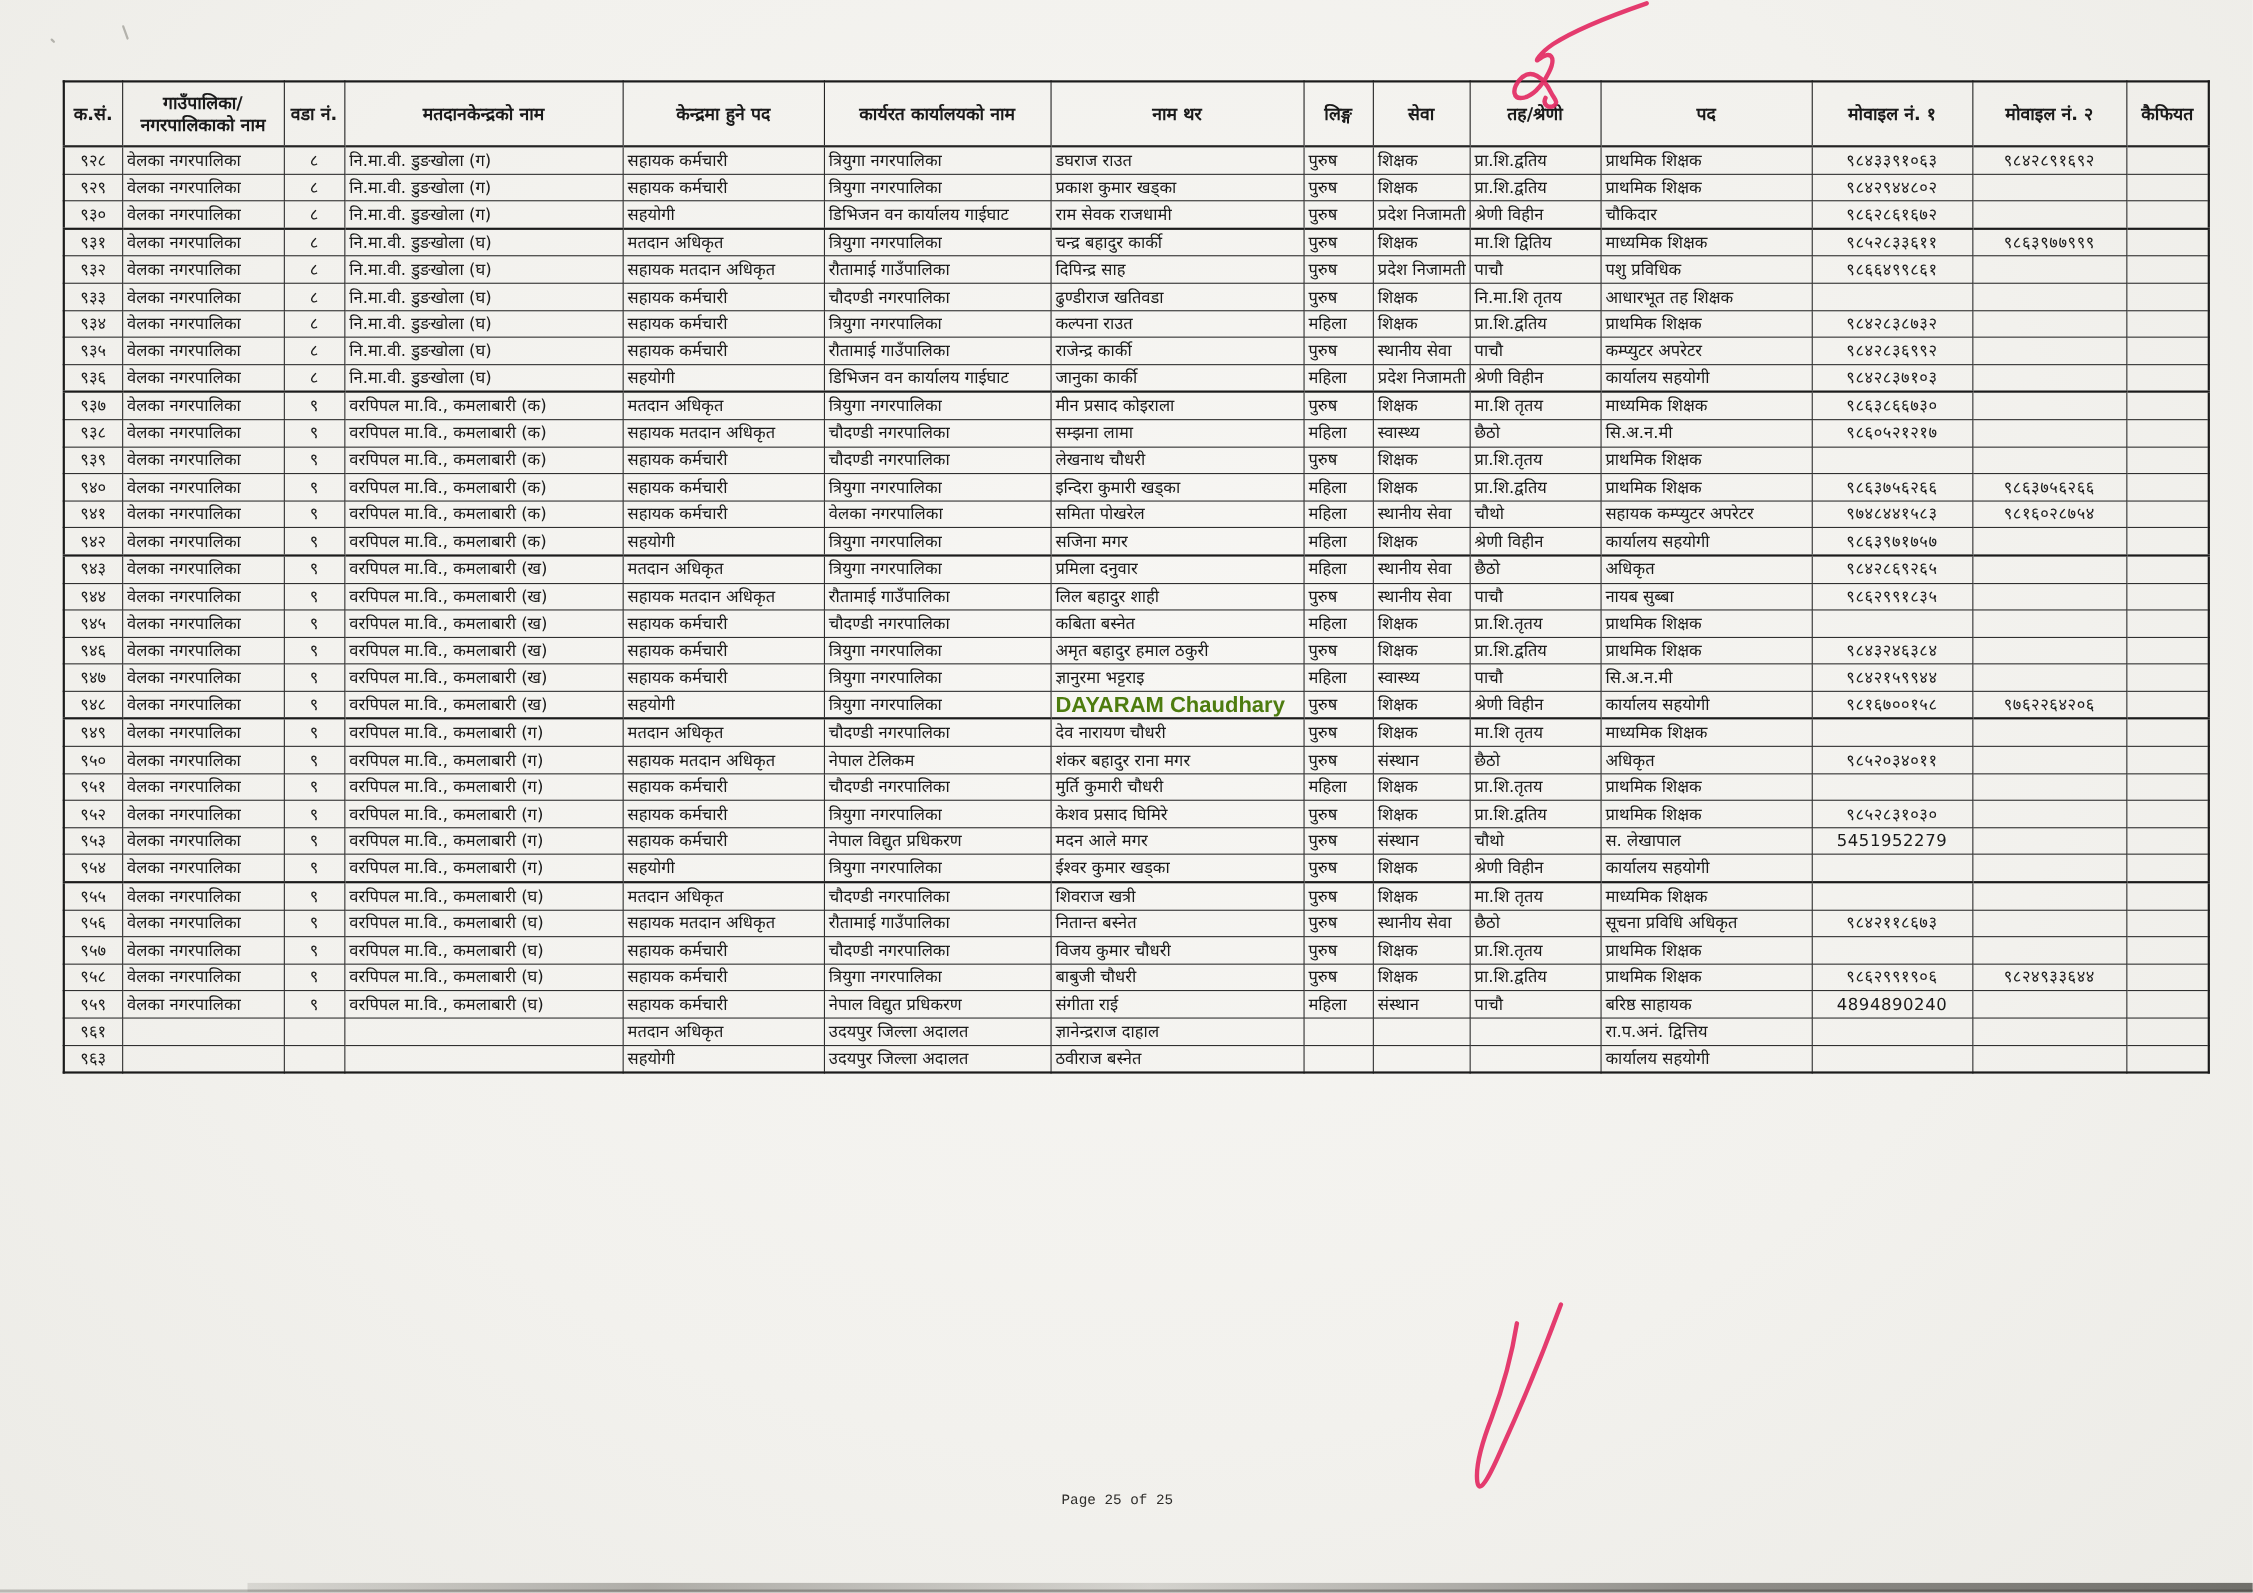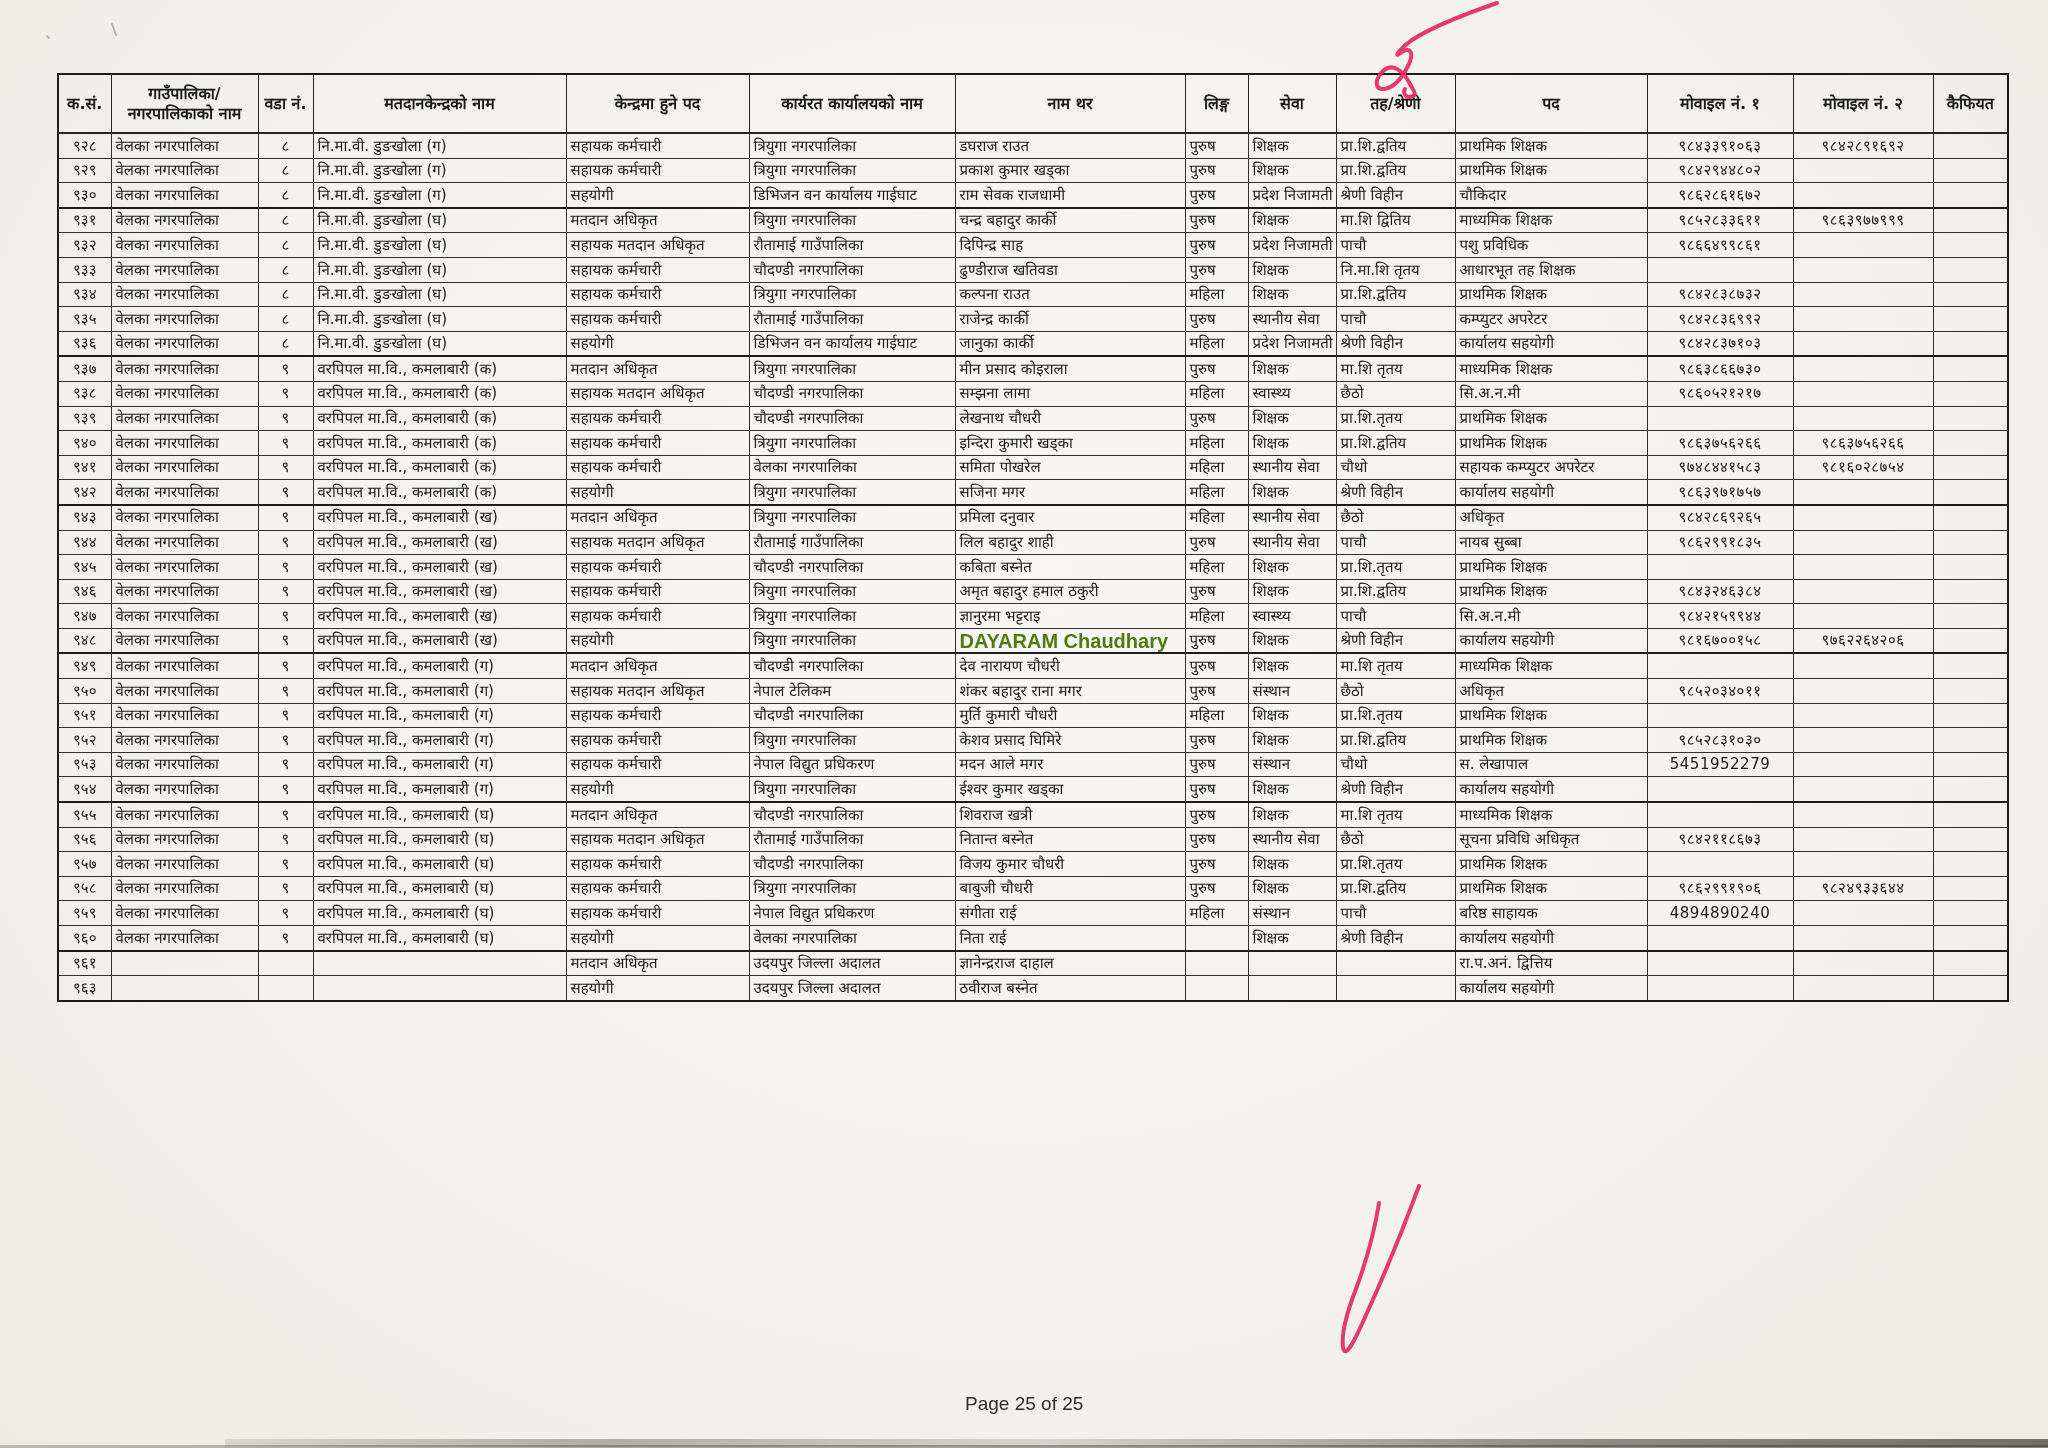--- a/index.html
+++ b/index.html
@@ -52,24 +52,23 @@
   .doc-table td.latin-name {
     font-family: "Liberation Sans", sans-serif;
     font-size: 20px;
     font-weight: bold;
     color: #4d7c0f;
     overflow: visible;
   }
   .page-footer {
     position: absolute;
     left: 965px; top: 1356px;
-    font-family: Liberation Sans, sans-serif;
-    font-size: 19px;
+    font-family: Liberation Mono, monospace;
+    font-size: 13px;
     color: #2e2d2b;
-    margin-top: 37px;
   }
   .pen-overlay {
     position: absolute;
     left: 0; top: 0;
     width: 2048px; height: 1448px;
     pointer-events: none;
   }
   .scan-edge {
     position: absolute;
     left: 225px; right: 0; bottom: 1px;
@@ -632,36 +631,20 @@
         <td>नेपाल विद्युत प्रधिकरण</td>
         <td>संगीता राई</td>
         <td>महिला</td>
         <td>संस्थान</td>
         <td>पाचौ</td>
         <td>बरिष्ठ साहायक</td>
         <td class="c-mob">4894890240</td>
         <td class="c-mob"></td>
         <td></td>
       </tr>
-      <tr class="group-end">
-        <td class="c-center">९६०</td>
-        <td>वेलका नगरपालिका</td>
-        <td class="c-center">९</td>
-        <td>वरपिपल मा.वि., कमलाबारी (घ)</td>
-        <td>सहयोगी</td>
-        <td>वेलका नगरपालिका</td>
-        <td>निता राई</td>
-        <td></td>
-        <td>शिक्षक</td>
-        <td>श्रेणी विहीन</td>
-        <td>कार्यालय सहयोगी</td>
-        <td class="c-mob"></td>
-        <td class="c-mob"></td>
-        <td></td>
-      </tr>
       <tr>
         <td class="c-center">९६१</td>
         <td></td>
         <td class="c-center"></td>
         <td></td>
         <td>मतदान अधिकृत</td>
         <td>उदयपुर जिल्ला अदालत</td>
         <td>ज्ञानेन्द्रराज दाहाल</td>
         <td></td>
         <td></td>

